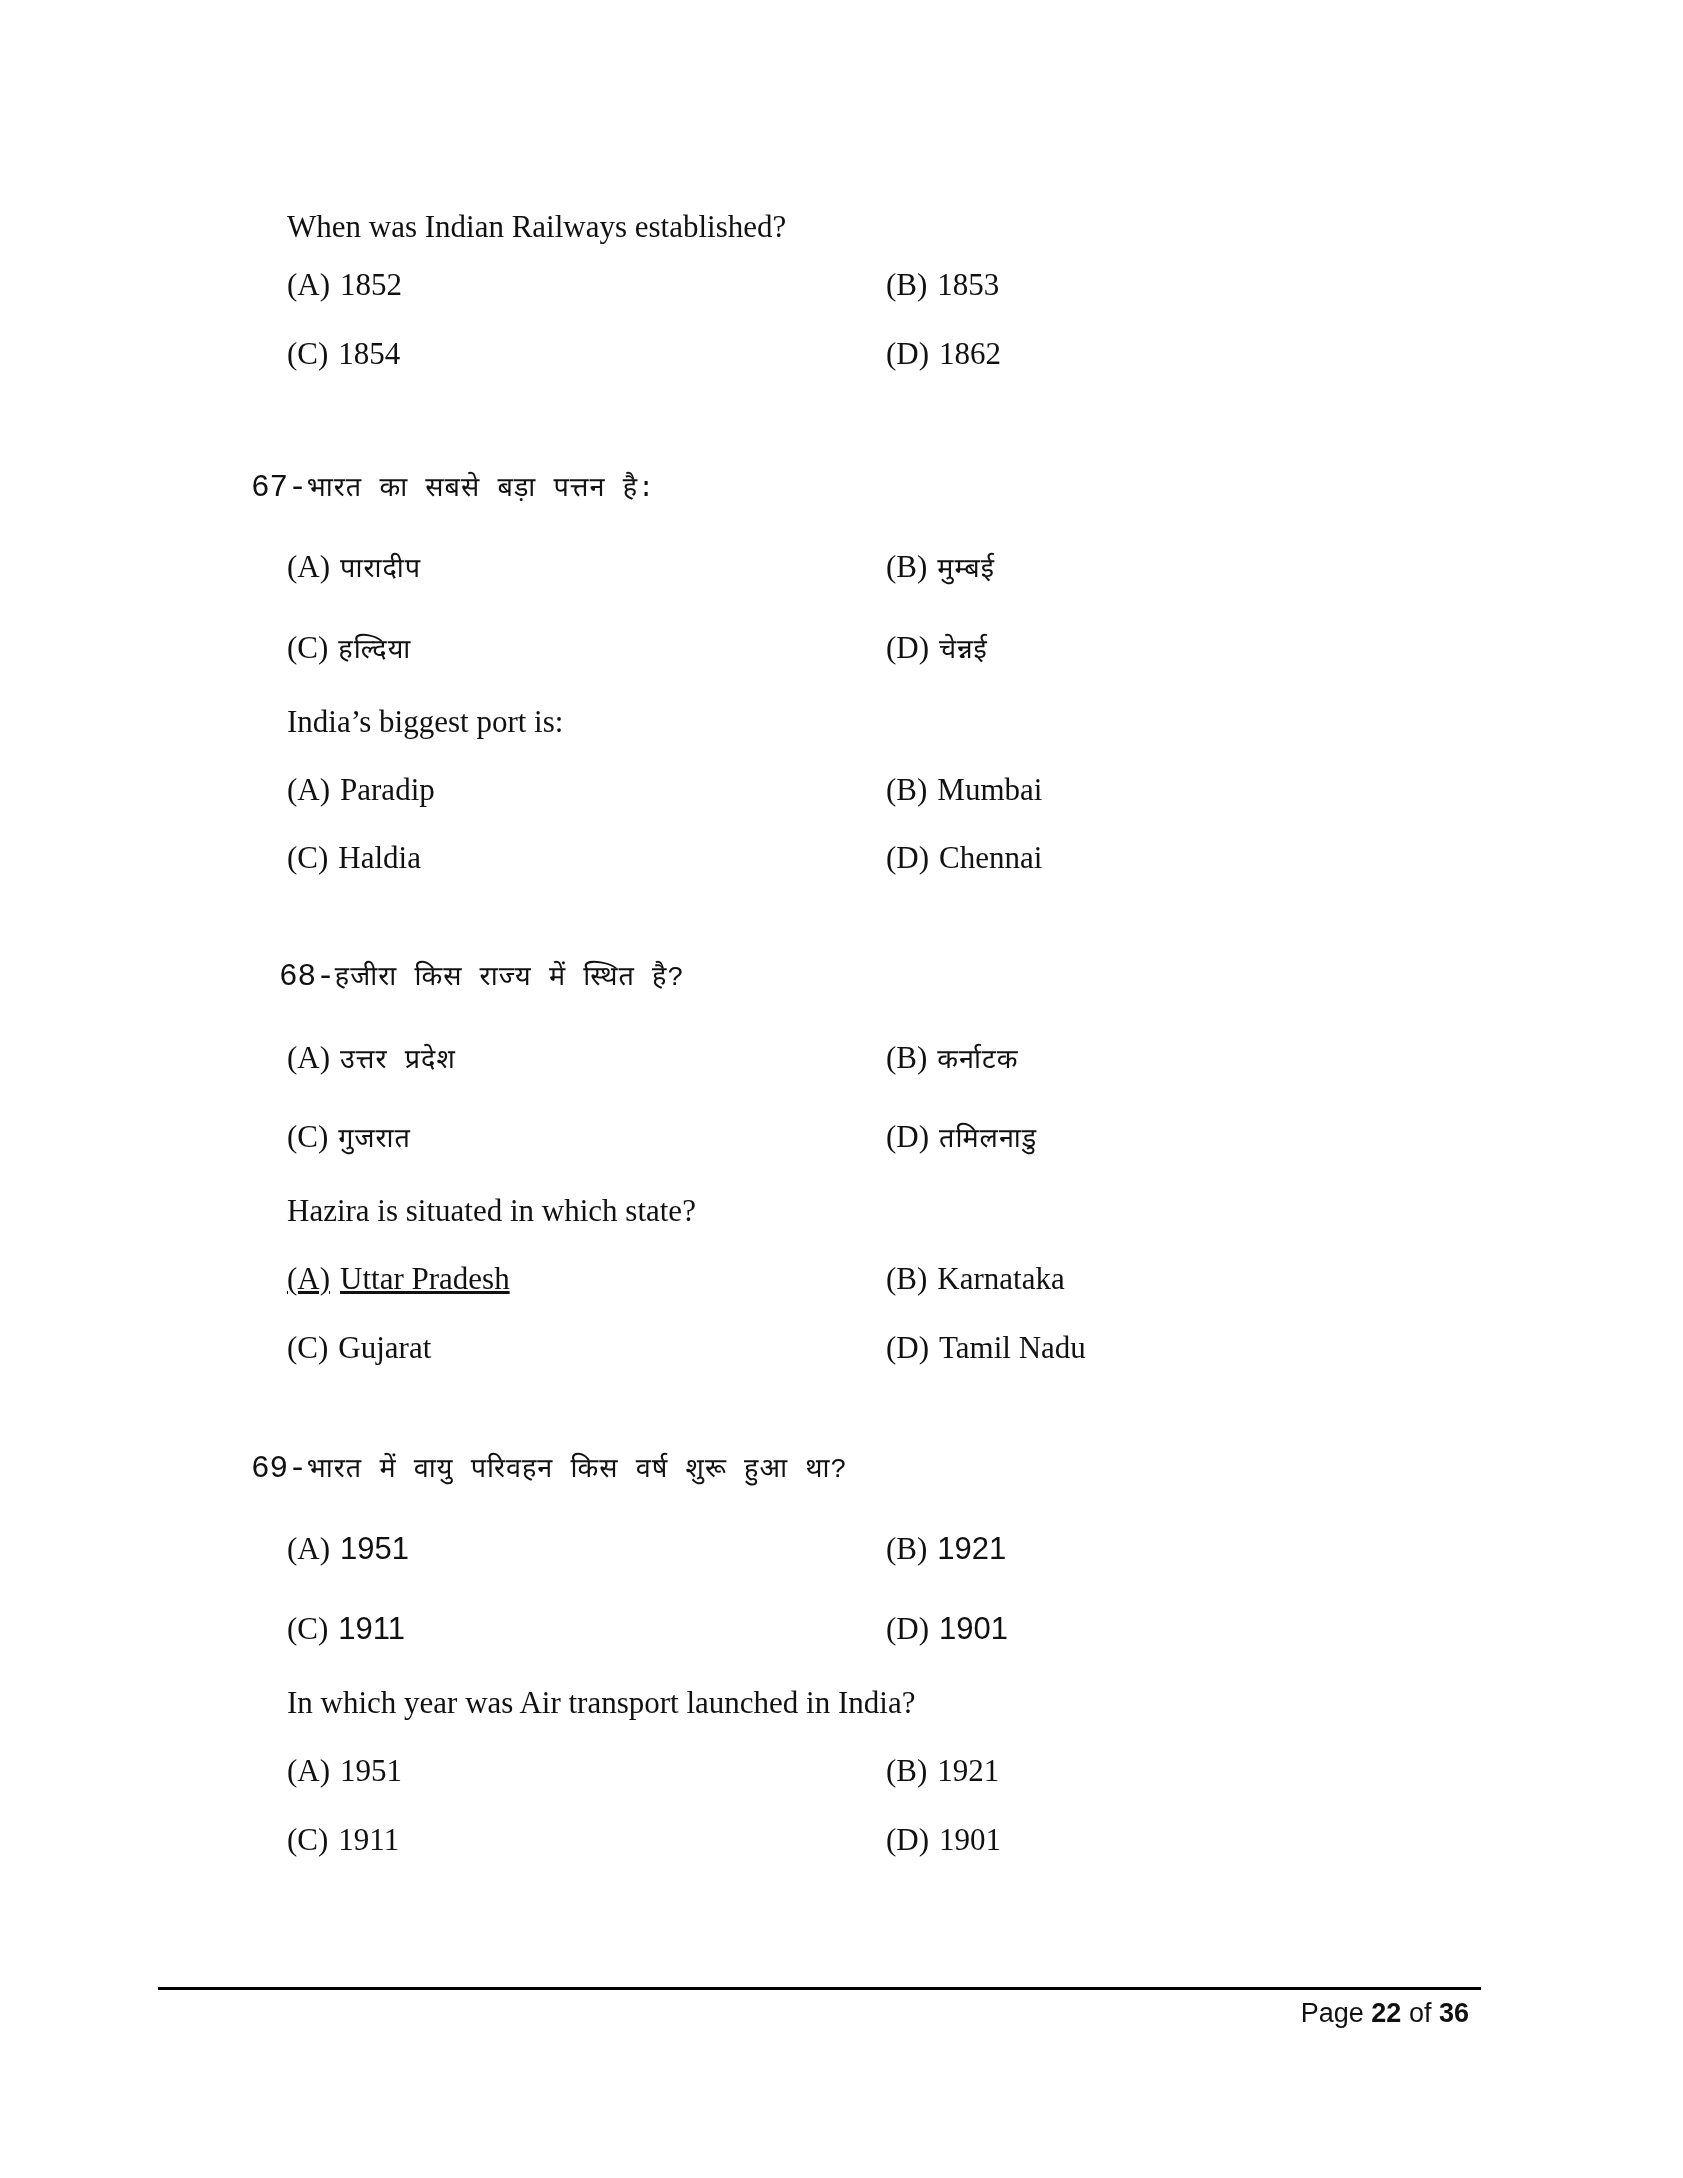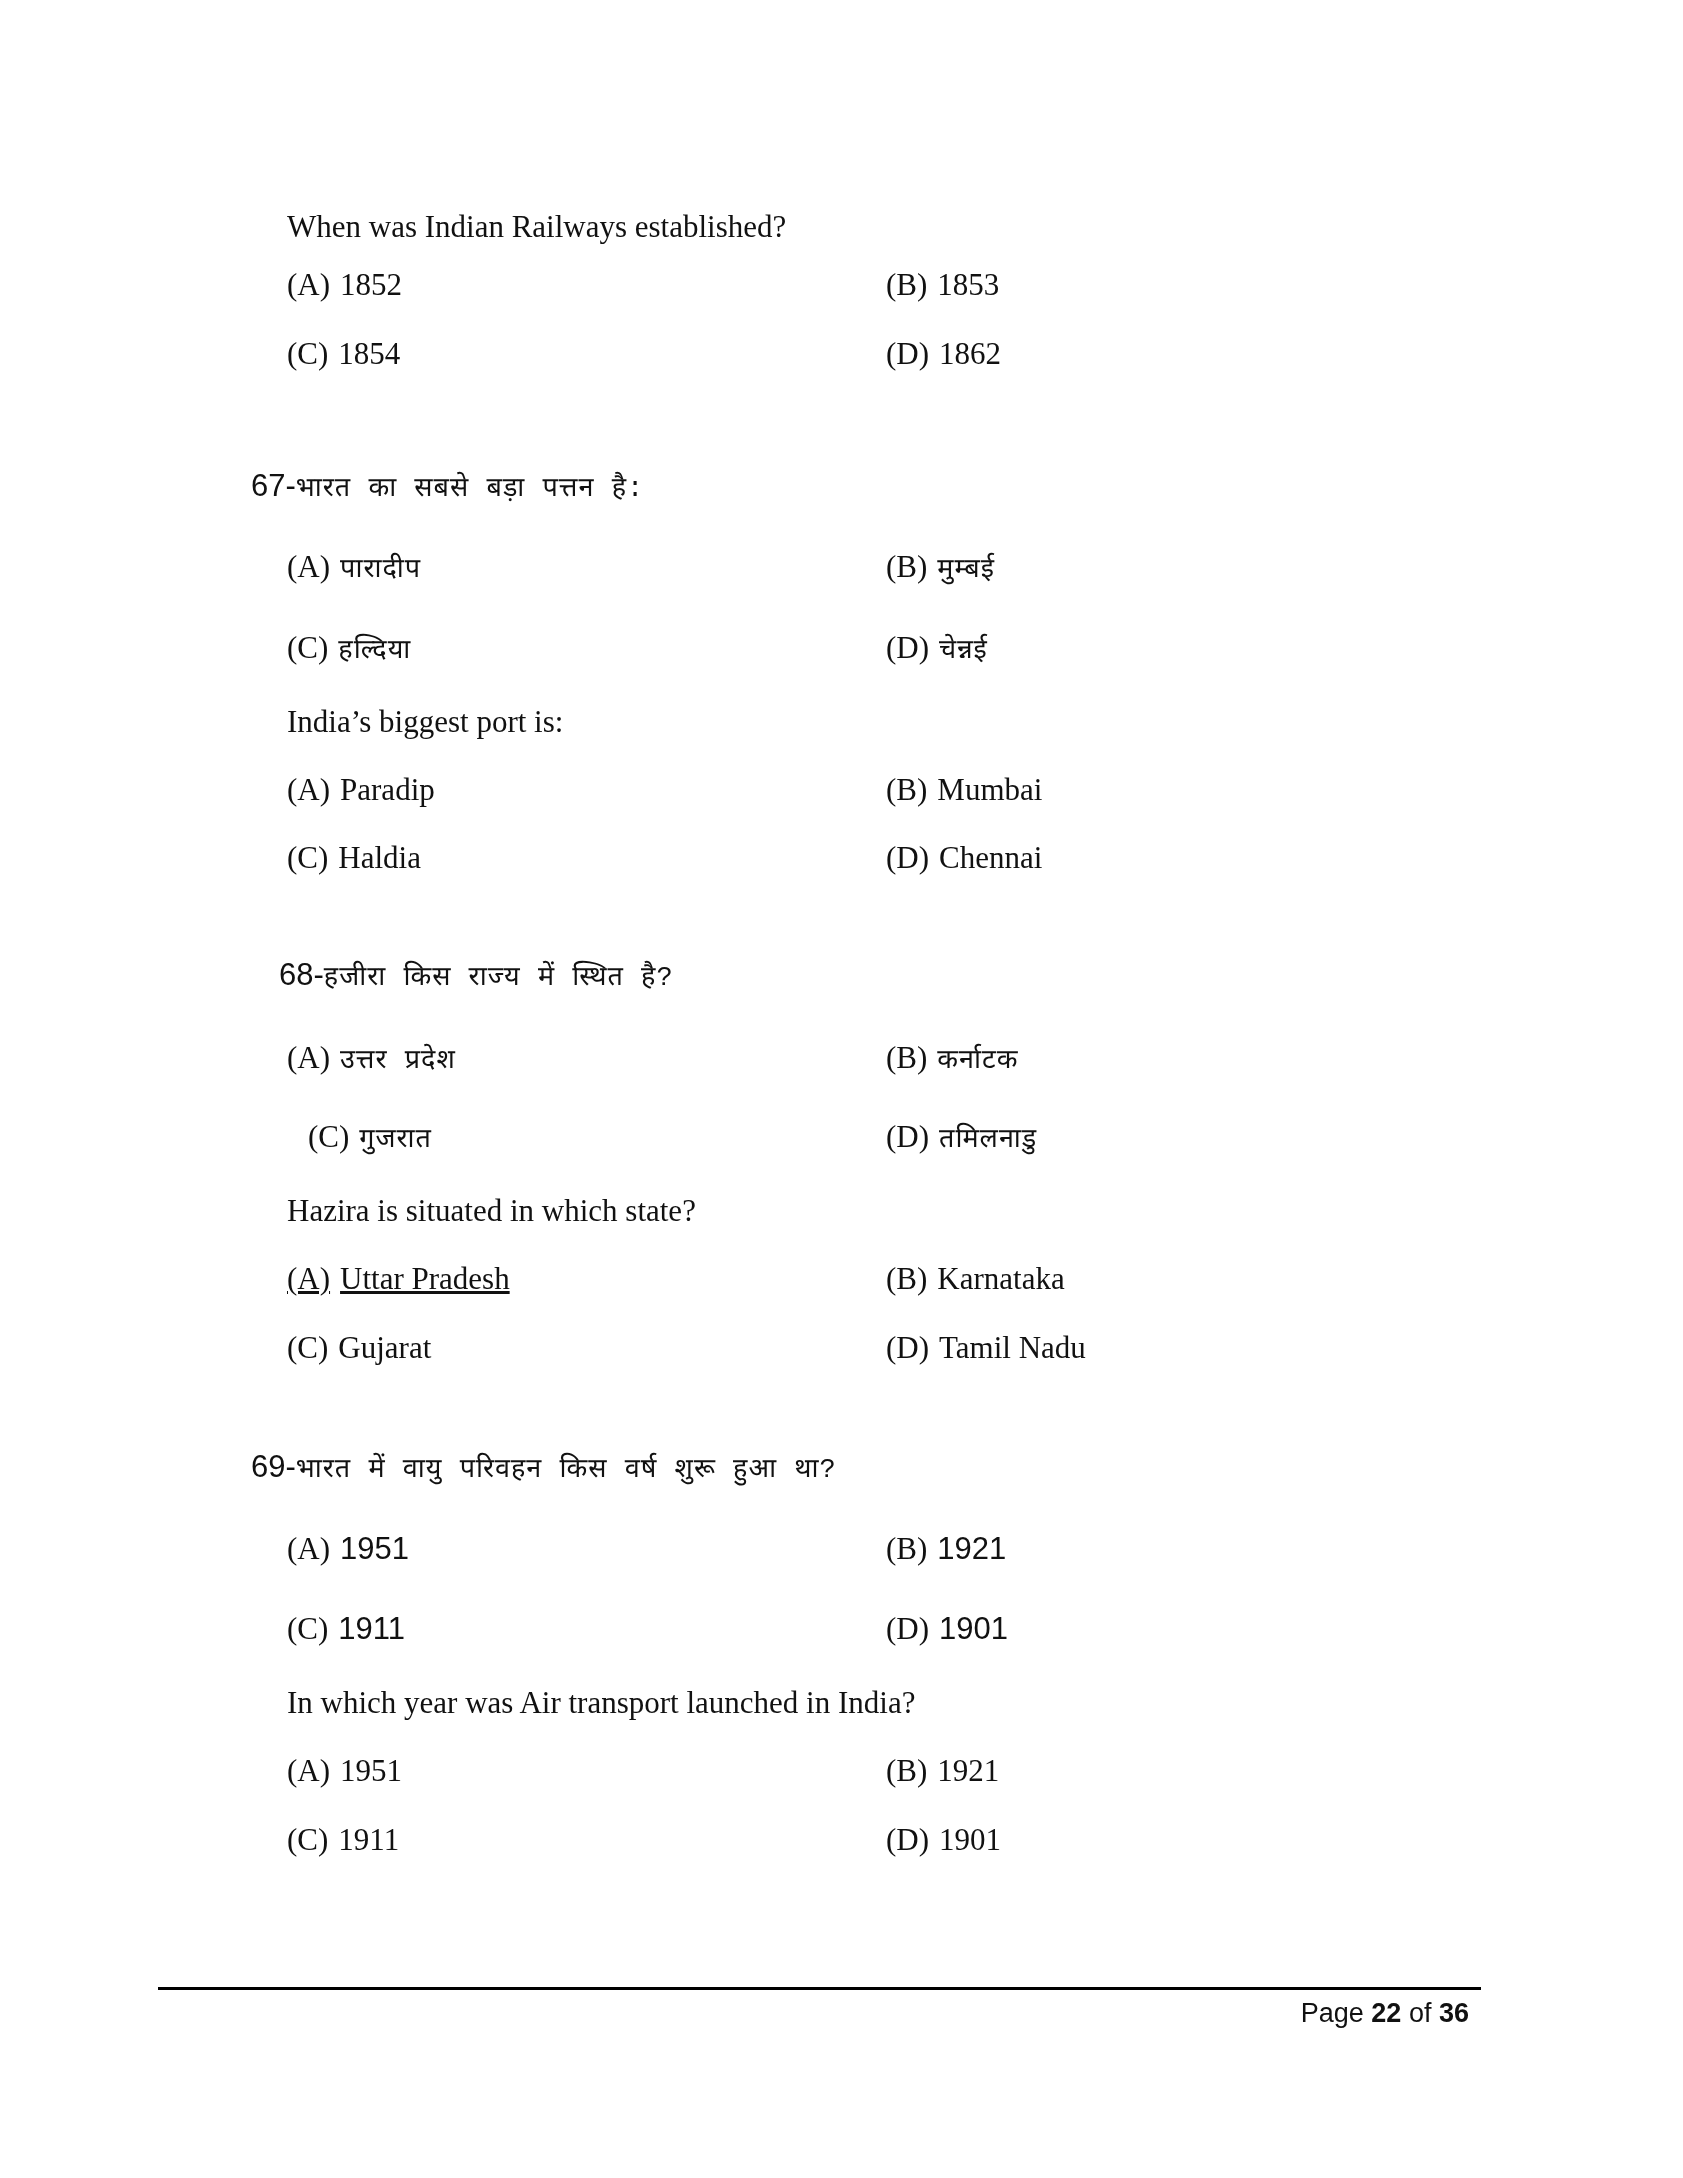--- a/index.html
+++ b/index.html
@@ -1,20 +1,20 @@
 <!DOCTYPE html>
 <html><head>
 <meta charset="utf-8">
 <style>
   html, body { margin: 0; padding: 0; background: #ffffff; }
   body { width: 1683px; height: 2178px; position: relative; overflow: hidden;
          font-family: "Liberation Serif", serif; color: #111; }
   .line { position: absolute; font-size: 31px; line-height: 40px; white-space: nowrap; }
   .hi { font-family: Liberation Mono, monospace; font-size: 27px; letter-spacing: 1px; }
-  .qnum { font-family: Liberation Sans, sans-serif; }
+  .qnum { font-family: Liberation Mono, monospace; }
   .opt-letter { margin-right: 10px; }
   .hr { position: absolute; left: 158px; top: 1987px; width: 1323px; height: 3px; background: #000; }
   .footer { position: absolute; right: 214px; top: 1995px; font-family: "Liberation Sans", sans-serif;
             font-size: 27px; line-height: 36px; color: #111; }
   .footer b { font-weight: bold; }
 </style>
 </head>
 <body>
 
 <div class="line" style="left:287px; top:207px;text-align:center;">
@@ -67,21 +67,21 @@
 
 <div class="line" style="left:251px; top:955px;margin-left:28px;">
   <span class="qnum">68-</span><span class="hi">हजीरा किस राज्य में स्थित है?</span>
 </div>
 <div class="line" style="left:287px; top:1038px;">
   <span class="opt-letter">(A)</span><span class="hi">उत्तर प्रदेश</span>
 </div>
 <div class="line" style="left:886px; top:1038px;">
   <span class="opt-letter">(B)</span><span class="hi">कर्नाटक</span>
 </div>
-<div class="line" style="left:287px; top:1117px;margin-left:21px;">
+<div class="line" style="left:287px; top:1117px;">
   <span class="opt-letter">(C)</span><span class="hi">गुजरात</span>
 </div>
 <div class="line" style="left:886px; top:1117px;">
   <span class="opt-letter">(D)</span><span class="hi">तमिलनाडु</span>
 </div>
 
 <div class="line" style="left:287px; top:1191px;">
   <span>Hazira is situated in which state?</span>
 </div>
 <div class="line" style="left:287px; top:1259px;text-decoration:underline;">

